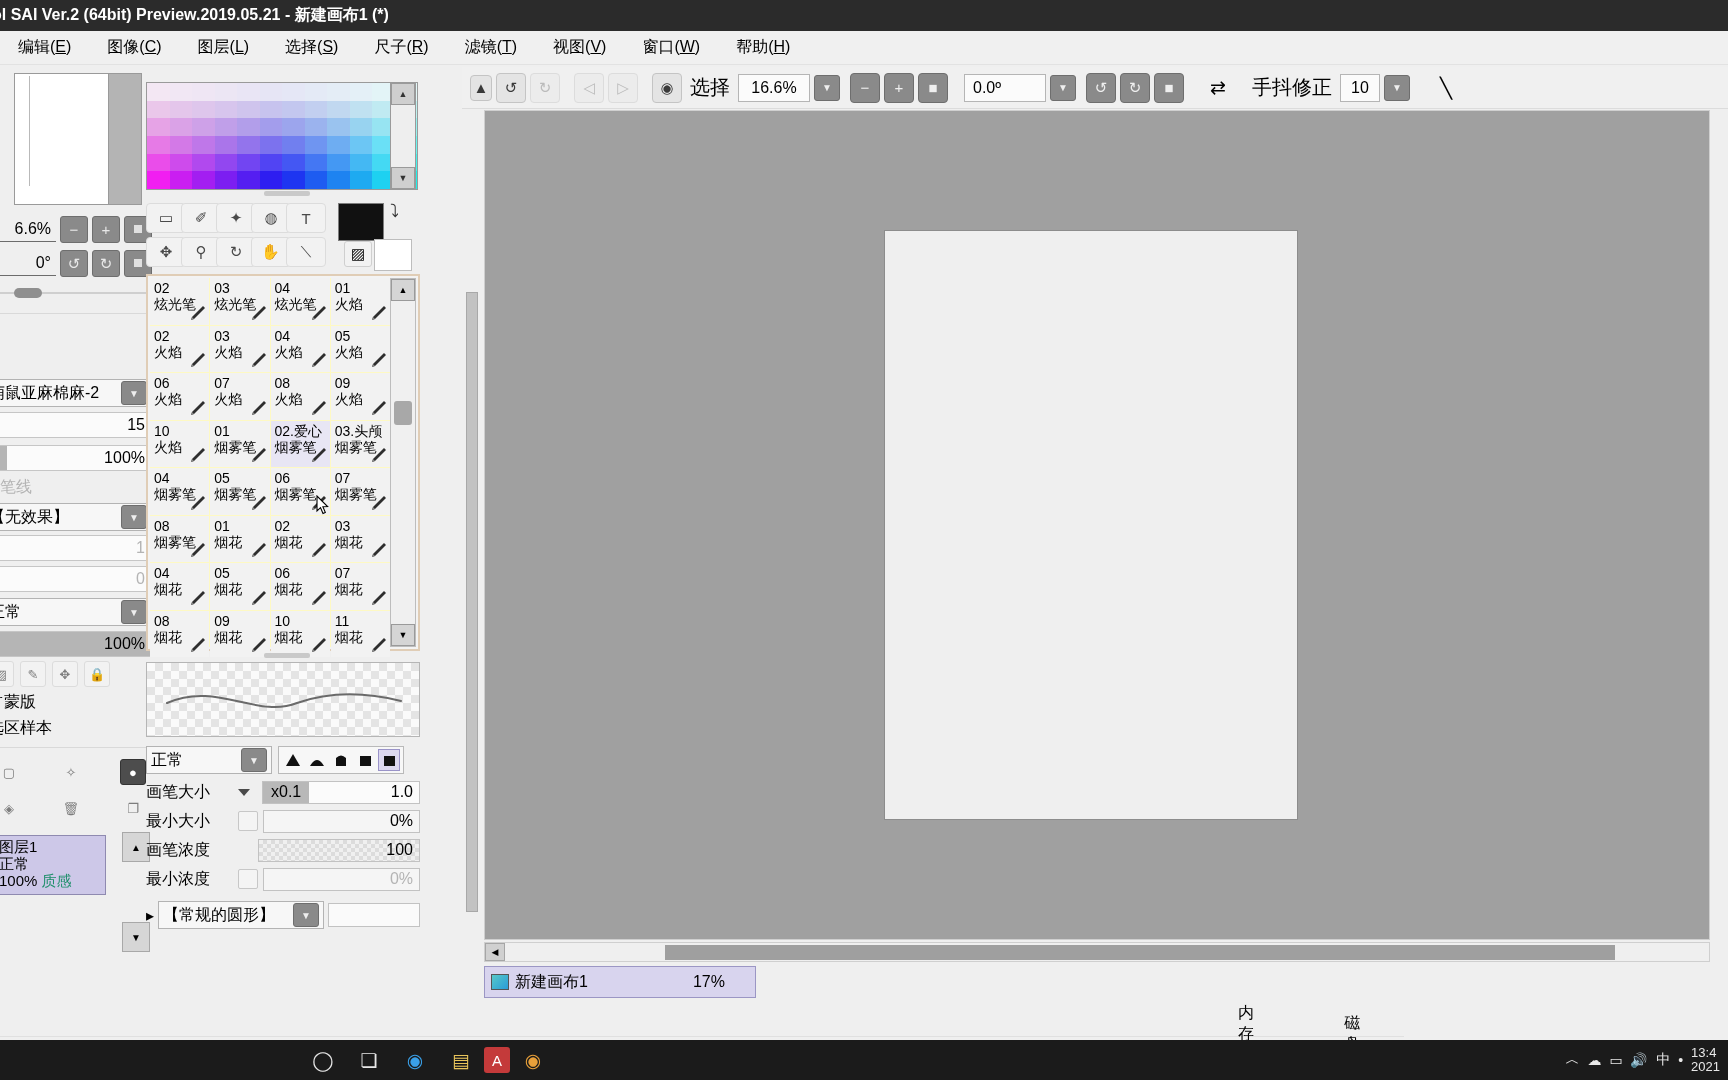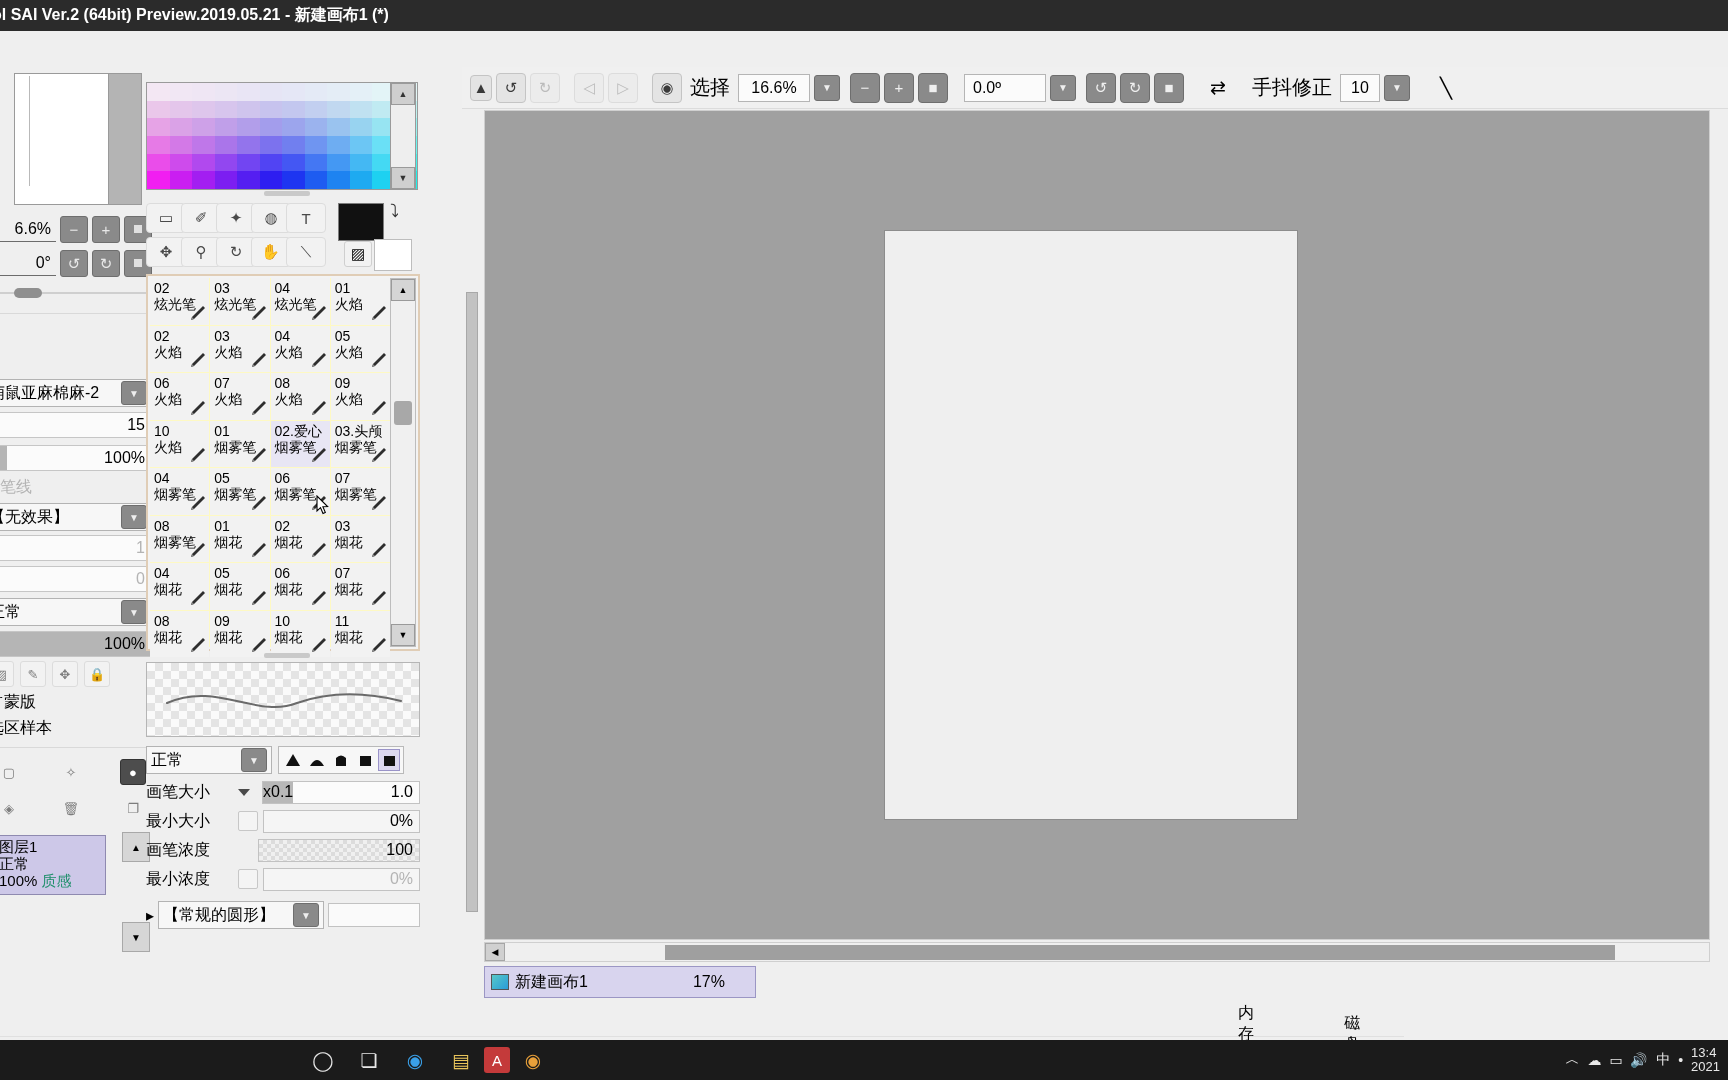--- a/index.html
+++ b/index.html
@@ -224,21 +224,21 @@
   .pbar .chk{
     position:absolute; left:0; top:0; height:100%; width:100%;
     background:
       linear-gradient(45deg,#dcdcdc 25%,transparent 25%,transparent 75%,#dcdcdc 75%),
       linear-gradient(45deg,#dcdcdc 25%,transparent 25%,transparent 75%,#dcdcdc 75%),
       #f0f0f0;
     background-size:8px 8px; background-position:0 0,4px 4px;
   }
   .pbar span{ position:relative; }
   .xbox{
-    position:absolute; left:0; top:0; height:100%; padding:0 0;
+    position:absolute; left:0; top:0; height:100%; padding:0 8px;
     background:#b8b8b8; display:flex; align-items:center; font-size:16px;
   }
   .smallchk{ width:20px; height:20px; border:1px solid #c7c7c7; background:#f4f4f4; border-radius:2px; margin-right:5px; }
 
   
   .vsplit{
     position:absolute; left:462px; top:67px; width:22px; height:970px;
     background:#efefef;
   }
   .vsplit .bar{
@@ -332,20 +332,31 @@
 </style>
 </head>
 <body>
 
 <div class="app">
 
   <div class="titlebar">
     <div class="ttl">ol SAI Ver.2 (64bit) Preview.2019.05.21 - 新建画布1 (*)</div>
   </div>
 
+  <div class="menubar" id="menubar">
+      <div class="mi">编辑(<u>E</u>)</div>
+      <div class="mi">图像(<u>C</u>)</div>
+      <div class="mi">图层(<u>L</u>)</div>
+      <div class="mi">选择(<u>S</u>)</div>
+      <div class="mi">尺子(<u>R</u>)</div>
+      <div class="mi">滤镜(<u>T</u>)</div>
+      <div class="mi">视图(<u>V</u>)</div>
+      <div class="mi">窗口(<u>W</u>)</div>
+      <div class="mi">帮助(<u>H</u>)</div>
+    </div>
 
   <div class="leftcol panelbg">
 
     <div class="navbox">
       <div class="vline"></div>
     </div>
     <div class="navscroll"></div>
 
     <div class="row-zoom">
       <div class="fld" style="width:86px;">6.6%</div>

